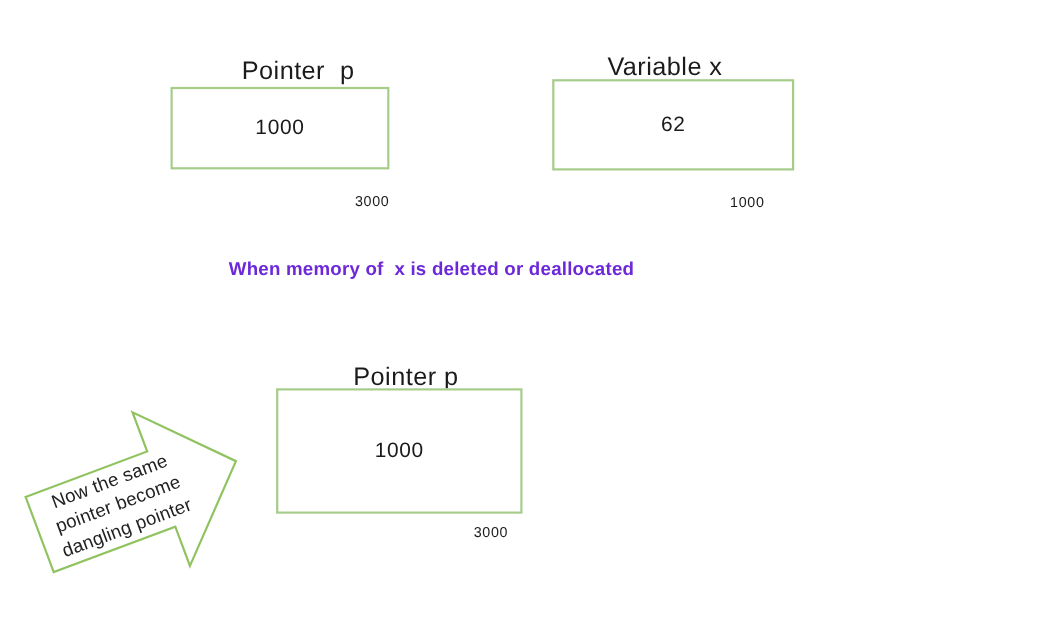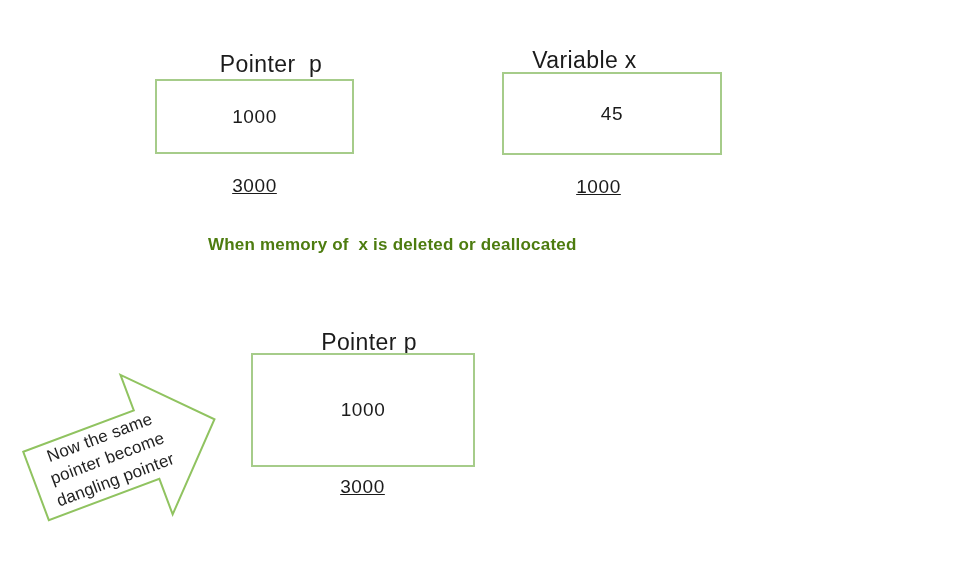--- a/index.html
+++ b/index.html
@@ -31,30 +31,29 @@
     background: #ffffff;
     display: flex;
     align-items: center;
     justify-content: center;
   }
   .num {
     font-size: 19px;
     letter-spacing: 0.6px;
   }
   .addr {
-    font-size: 19px;
+    font-size: 13px;
     letter-spacing: 0.6px;
-    text-align: center;
-    text-decoration: underline;
+    text-align: right;
   }
   .caption {
     font-size: 17px;
     font-weight: 700;
     letter-spacing: 0.2px;
-    color: #4d7c0f;
+    color: #6d28d9;
     white-space: pre;
   }
   .arrow-wrap {
     left: 29px;
     top: 377px;
     width: 193px;
     height: 151px;
     transform: rotate(-20.5deg);
   }
   .arrow-wrap svg {
@@ -84,24 +83,24 @@
 <div>
 
   <div class="abs cell-label" style="left:171px; top:51px; width:200px;">Pointer  p</div>
 
   <div class="abs mem-box" style="left:155px; top:79px; width:199px; height:75px;">
     <span class="num">1000</span>
   </div>
 
   <div class="abs addr" style="left:155px; top:175px; width:199px;">3000</div>
 
-  <div class="abs cell-label" style="left:502px; top:47px; width:165px;">Variable x</div>
+  <div class="abs cell-label" style="left:522px; top:47px; width:165px;">Variable x</div>
 
   <div class="abs mem-box" style="left:502px; top:72px; width:220px; height:83px;">
-    <span class="num">45</span>
+    <span class="num">62</span>
   </div>
 
   <div class="abs addr" style="left:502px; top:176px; width:193px;">1000</div>
 
   <div class="abs caption" style="left:208px; top:235px;">When memory of  x is deleted or deallocated</div>
 
   <div class="abs cell-label" style="left:269px; top:329px; width:200px;">Pointer p</div>
 
   <div class="abs mem-box" style="left:251px; top:353px; width:224px; height:114px;">
     <span class="num">1000</span>

